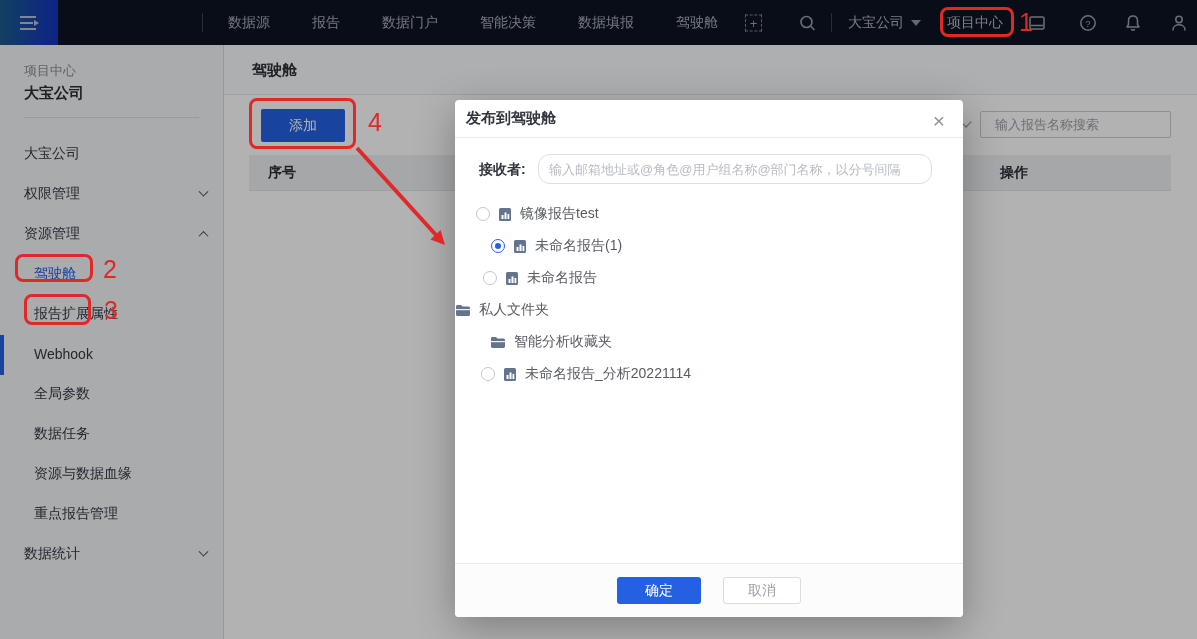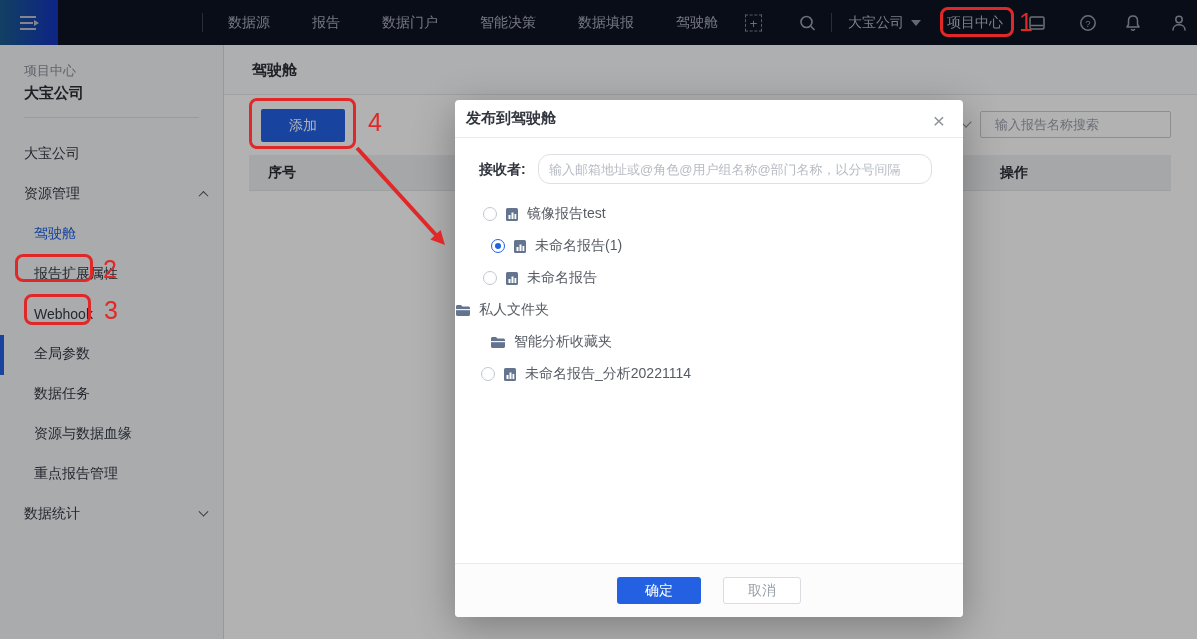--- a/index.html
+++ b/index.html
@@ -166,20 +166,24 @@
 
 <div class="sidebar">
   <div class="sb-label">项目中心</div>
   <div class="sb-company">大宝公司</div>
   <div class="sb-divider"></div>
   <div class="sb-menu">
     <div class="sb-item">
         <span>大宝公司</span>
       </div>
     <div class="sb-item">
+        <span>权限管理</span>
+        <span class="chev down"></span>
+      </div>
+    <div class="sb-item">
         <span>资源管理</span>
         <span class="chev up"></span>
       </div>
     <div class="sb-item sub selected">
         <span>驾驶舱</span>
       </div>
     <div class="sb-item sub">
         <span>报告扩展属性</span>
       </div>
     <div class="sb-item sub">
@@ -230,54 +234,54 @@
 
 <div class="modal">
   <div class="m-header">
     <span class="m-title">发布到驾驶舱</span>
     <span class="m-close">×</span>
   </div>
   <span class="m-reclabel">接收者:</span>
   <input class="m-recinput" type="text" placeholder="输入邮箱地址或@角色@用户组名称@部门名称，以分号间隔" style="">
 
   <div class="m-tree">
+    <div class="t-row" style="padding-left:21px">
+      <span class="radio"></span>
+      <span class="ico-doc">
+        <svg width="14" height="15" viewBox="0 0 14 15">
+            <rect x="1" y="1" width="12" height="13" rx="1.5" fill="#64748f"></rect>
+            <rect x="3.5" y="8" width="2" height="4" fill="#fff"></rect>
+            <rect x="6.5" y="5.5" width="2" height="6.5" fill="#fff"></rect>
+            <rect x="9.5" y="7" width="1.8" height="5" fill="#fff"></rect>
+          </svg>
+      </span>
+      <span>镜像报告test</span>
+    </div>
+    <div class="t-row" style="padding-left:36px">
+      <span class="radio on"></span>
+      <span class="ico-doc">
+        <svg width="14" height="15" viewBox="0 0 14 15">
+            <rect x="1" y="1" width="12" height="13" rx="1.5" fill="#64748f"></rect>
+            <rect x="3.5" y="8" width="2" height="4" fill="#fff"></rect>
+            <rect x="6.5" y="5.5" width="2" height="6.5" fill="#fff"></rect>
+            <rect x="9.5" y="7" width="1.8" height="5" fill="#fff"></rect>
+          </svg>
+      </span>
+      <span>未命名报告(1)</span>
+    </div>
     <div class="t-row" style="padding-left:28px">
       <span class="radio"></span>
       <span class="ico-doc">
         <svg width="14" height="15" viewBox="0 0 14 15">
             <rect x="1" y="1" width="12" height="13" rx="1.5" fill="#64748f"></rect>
             <rect x="3.5" y="8" width="2" height="4" fill="#fff"></rect>
             <rect x="6.5" y="5.5" width="2" height="6.5" fill="#fff"></rect>
             <rect x="9.5" y="7" width="1.8" height="5" fill="#fff"></rect>
           </svg>
       </span>
-      <span>镜像报告test</span>
-    </div>
-    <div class="t-row" style="padding-left:36px">
-      <span class="radio on"></span>
-      <span class="ico-doc">
-        <svg width="14" height="15" viewBox="0 0 14 15">
-            <rect x="1" y="1" width="12" height="13" rx="1.5" fill="#64748f"></rect>
-            <rect x="3.5" y="8" width="2" height="4" fill="#fff"></rect>
-            <rect x="6.5" y="5.5" width="2" height="6.5" fill="#fff"></rect>
-            <rect x="9.5" y="7" width="1.8" height="5" fill="#fff"></rect>
-          </svg>
-      </span>
-      <span>未命名报告(1)</span>
-    </div>
-    <div class="t-row" style="padding-left:28px">
-      <span class="radio"></span>
-      <span class="ico-doc">
-        <svg width="14" height="15" viewBox="0 0 14 15">
-            <rect x="1" y="1" width="12" height="13" rx="1.5" fill="#64748f"></rect>
-            <rect x="3.5" y="8" width="2" height="4" fill="#fff"></rect>
-            <rect x="6.5" y="5.5" width="2" height="6.5" fill="#fff"></rect>
-            <rect x="9.5" y="7" width="1.8" height="5" fill="#fff"></rect>
-          </svg>
-      </span>
       <span>未命名报告</span>
     </div>
     <div class="t-row" style="">
       <span class="ico-folder">
         <svg width="16" height="13" viewBox="0 0 16 13">
             <path d="M1 2.5 C1 1.7 1.7 1 2.5 1 L6 1 L7.5 2.6 L13.5 2.6 C14.3 2.6 15 3.3 15 4.1 L15 10.5 C15 11.3 14.3 12 13.5 12 L2.5 12 C1.7 12 1 11.3 1 10.5 Z" fill="#64748f"></path>
             <rect x="1" y="5" width="14" height="1.2" fill="#fff" opacity="0.9"></rect>
           </svg>
       </span>
       <span>私人文件夹</span>

